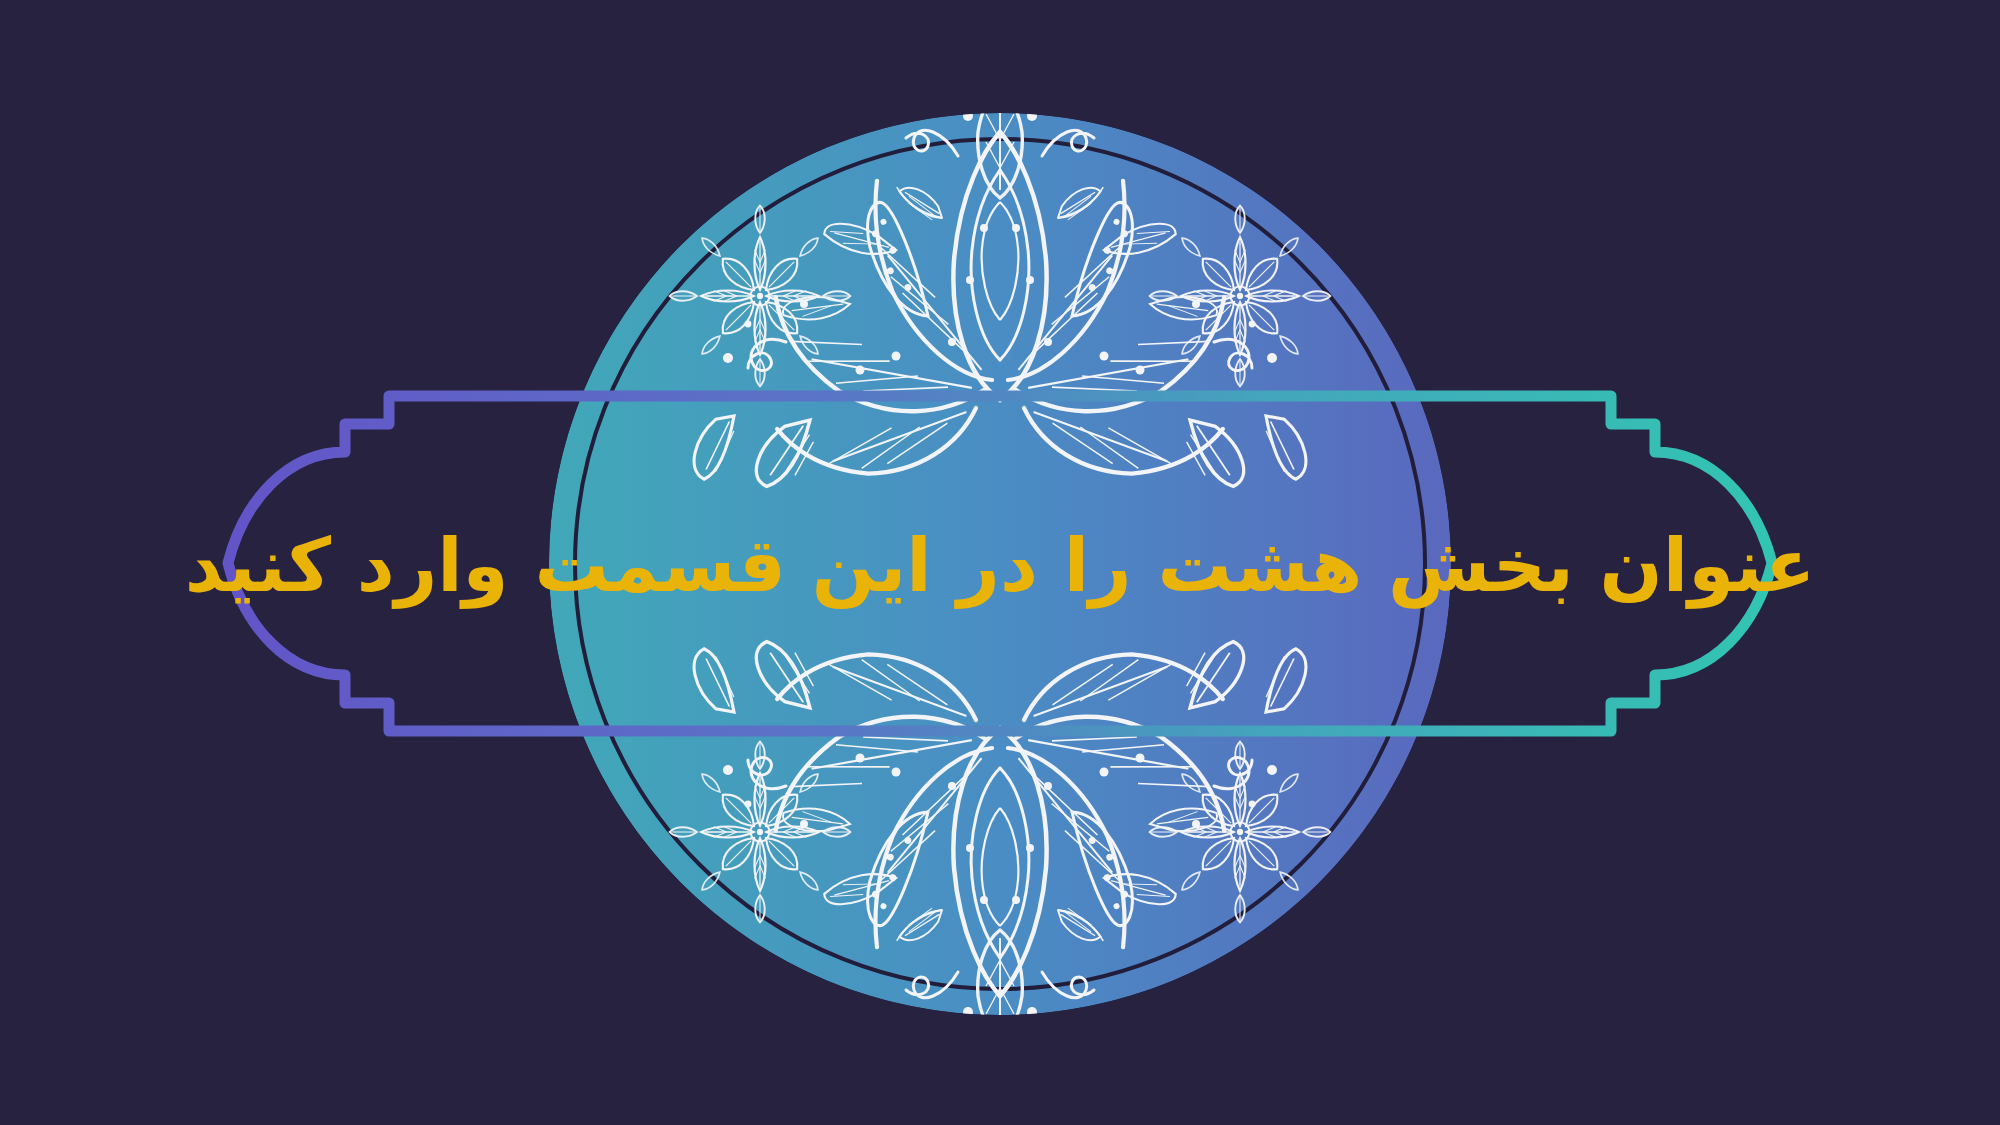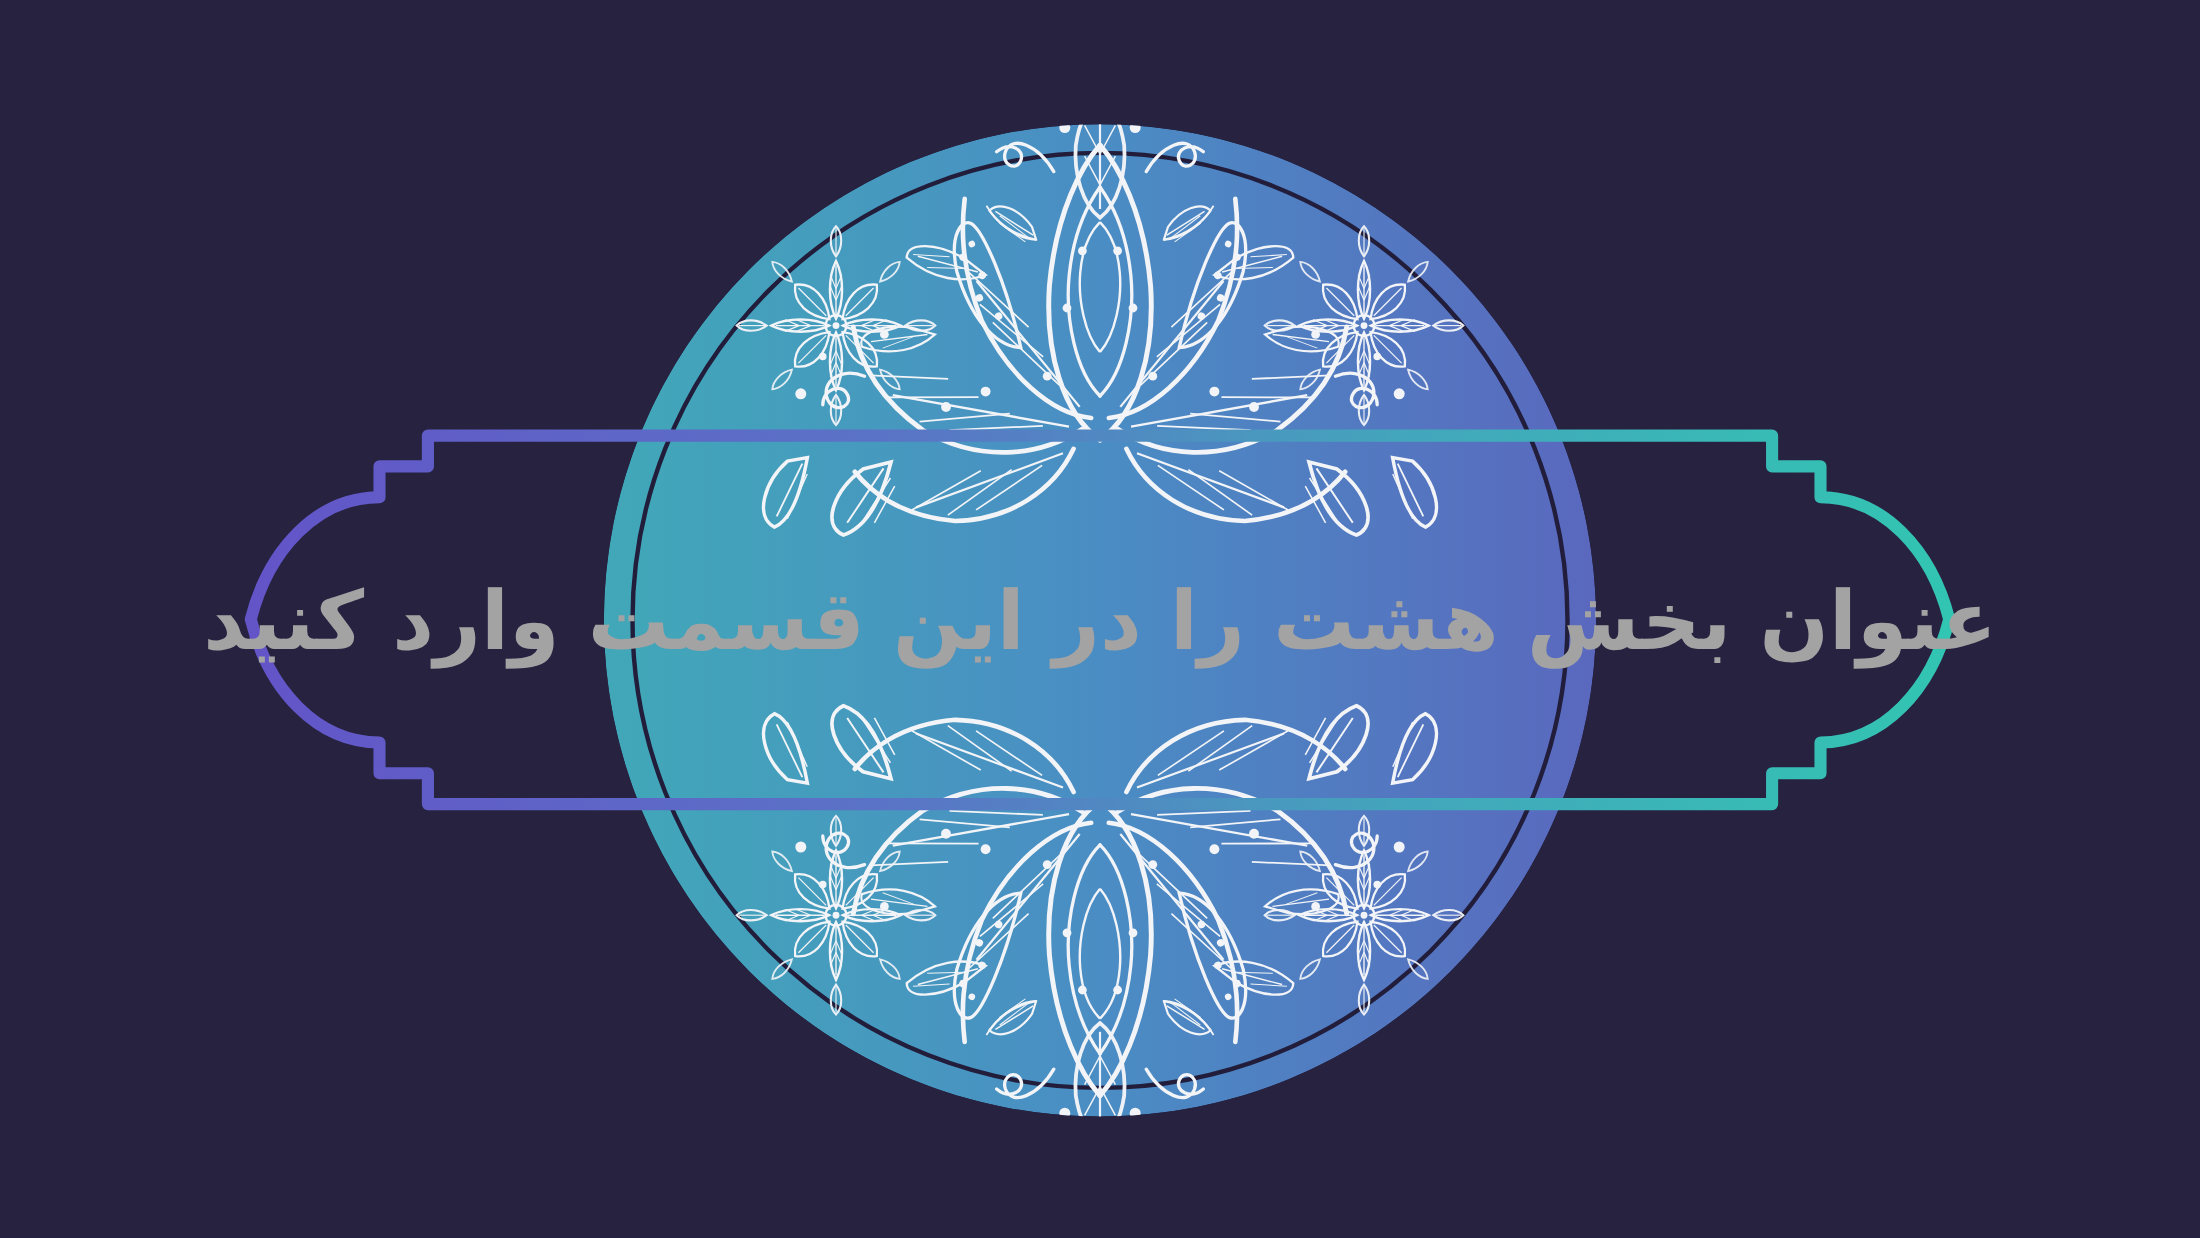--- a/index.html
+++ b/index.html
@@ -30,21 +30,21 @@
     width: 2000px;
     height: 1125px;
     display: flex;
     align-items: center;
     justify-content: center;
     pointer-events: none;
   }
   .title-text {
     direction: rtl;
     unicode-bidi: bidi-override;
-    color: #a3a3a3;
+    color: #eab308;
     font-family: "DejaVu Sans", "Liberation Sans", sans-serif;
     font-size: 74px;
     font-weight: bold;
     letter-spacing: 0px;
     white-space: nowrap;
     text-align: center;
     line-height: 1.25;
     margin-top: 6px;
     pointer-events: auto;
   }

